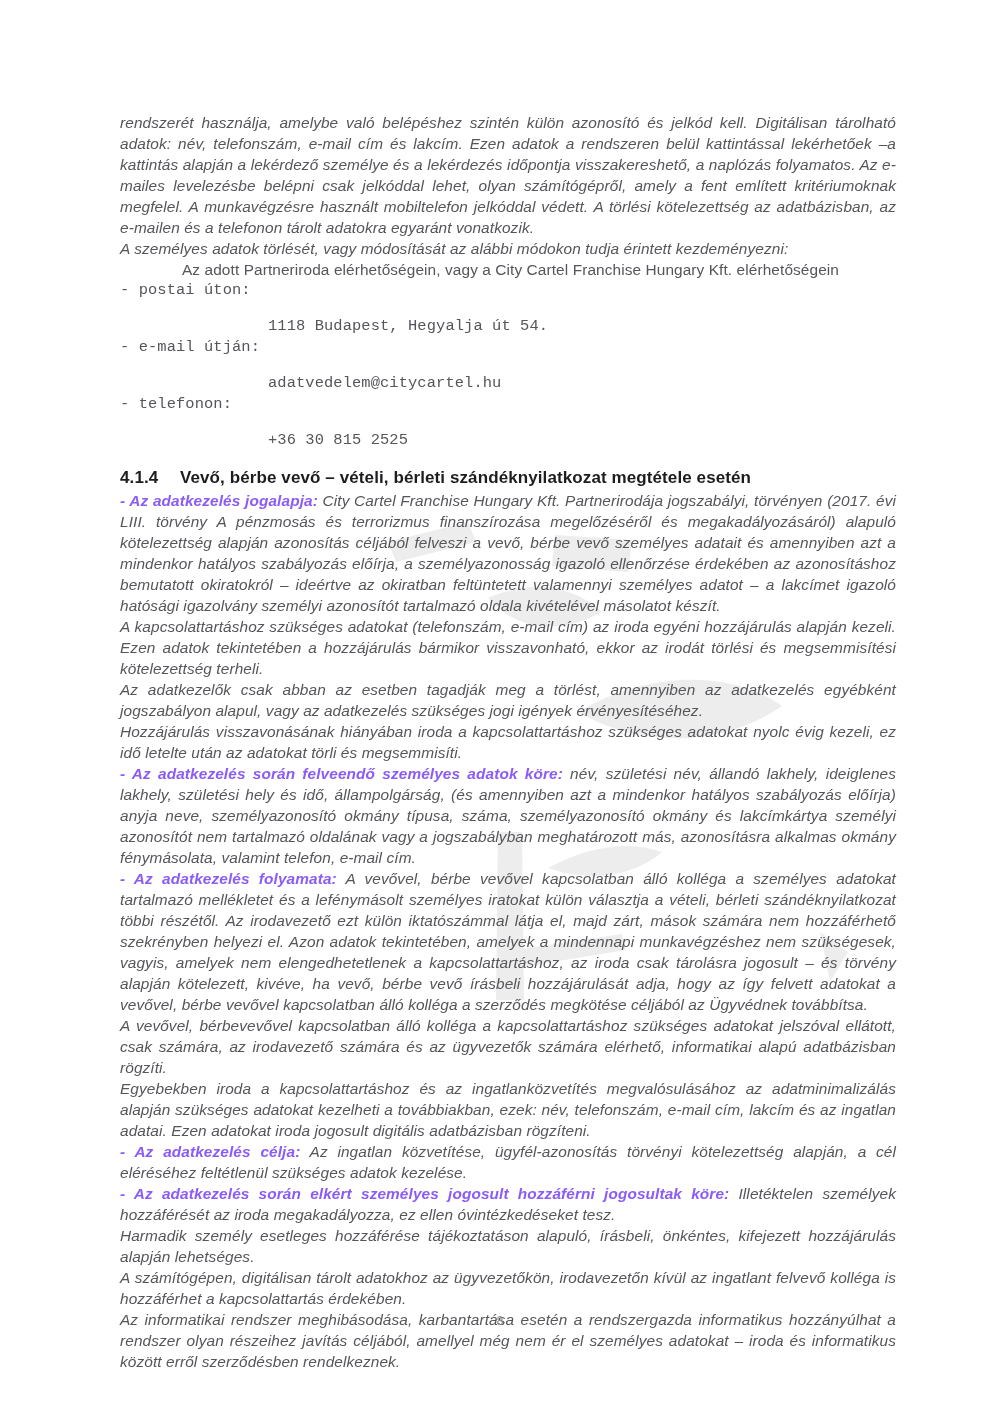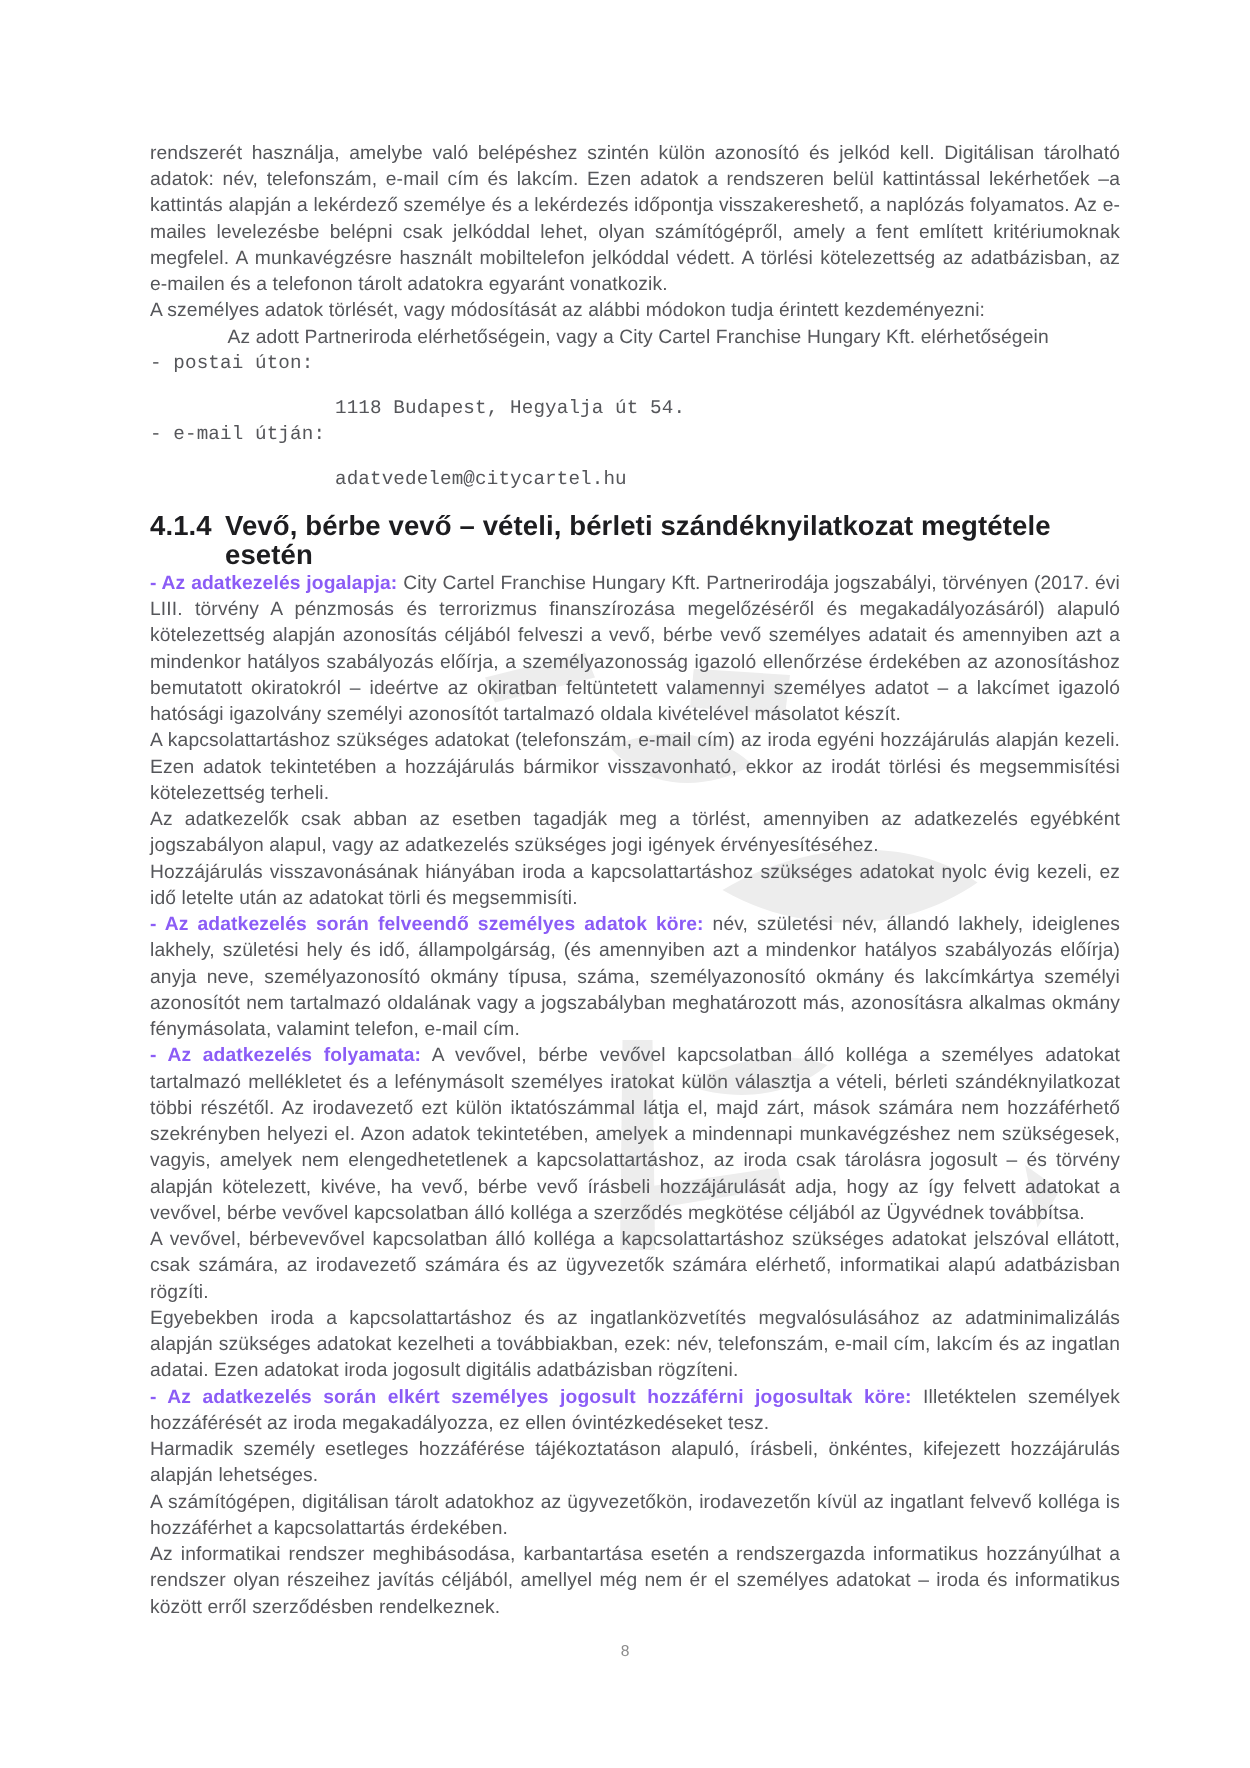--- a/index.html
+++ b/index.html
@@ -32,35 +32,35 @@
     width: 776px;
     z-index: 1;
   }
   .body-text, .contact-row, .indent-sm {
     margin: 0;
     font-size: 15.4px;
     line-height: 21px;
     letter-spacing: 0.1px;
     color: #55565a;
   }
-  .body-text { text-align: justify; }
+  .body-text { text-align: justify; font-style: italic; }
   .indent-sm { text-indent: 5px; text-align: center; }
   .lead {
     font-weight: 700;
     color: #8b5cf6;
   }
   .contact-row { display: flex; font-family: Liberation Mono, monospace; }
   .contact-label { width: 148px; flex: 0 0 148px; }
   .contact-value { flex: 1; margin-top: 36px; }
   .section-heading {
     display: flex;
     margin-top: 15px;
     margin-bottom: 1px;
     font-weight: 700;
-    font-size: 22px;
+    font-size: 17px;
     line-height: 23px;
     color: #1d1d20;
     letter-spacing: 0.1px;
   }
   .section-number { width: 60px; flex: 0 0 60px; }
   .section-title { flex: 1; }
   .page-number {
     position: absolute;
     top: 1314px;
     left: 0;
@@ -98,20 +98,24 @@
     <p class="indent-sm">Az adott Partneriroda elérhetőségein, vagy a City Cartel Franchise Hungary Kft. elérhetőségein</p>
 
     <div class="contact-row">
       <span class="contact-label">- postai úton:</span>
       <span class="contact-value">1118 Budapest, Hegyalja út 54.</span>
     </div>
     <div class="contact-row">
       <span class="contact-label">- e-mail útján:</span>
       <span class="contact-value">adatvedelem@citycartel.hu</span>
     </div>
+    <div class="contact-row">
+      <span class="contact-label">- telefonon:</span>
+      <span class="contact-value">+36 30 815 2525</span>
+    </div>
 
     <div class="section-heading">
       <span class="section-number">4.1.4</span>
       <span class="section-title">Vevő, bérbe vevő – vételi, bérleti szándéknyilatkozat megtétele esetén</span>
     </div>
 
     <p class="body-text"><span class="lead">- Az adatkezelés jogalapja:</span> <span>City Cartel Franchise Hungary Kft. Partnerirodája jogszabályi, törvényen (2017. évi LIII. törvény A pénzmosás és terrorizmus finanszírozása megelőzéséről és megakadályozásáról) alapuló kötelezettség alapján azonosítás céljából felveszi a vevő, bérbe vevő személyes adatait és amennyiben azt a mindenkor hatályos szabályozás előírja, a személyazonosság igazoló ellenőrzése érdekében az azonosításhoz bemutatott okiratokról – ideértve az okiratban feltüntetett valamennyi személyes adatot – a lakcímet igazoló hatósági igazolvány személyi azonosítót tartalmazó oldala kivételével másolatot készít.</span></p>
 
     <p class="body-text"><span class="lead"></span> <span>A kapcsolattartáshoz szükséges adatokat (telefonszám, e-mail cím) az iroda egyéni hozzájárulás alapján kezeli. Ezen adatok tekintetében a hozzájárulás bármikor visszavonható, ekkor az irodát törlési és megsemmisítési kötelezettség terheli.</span></p>
 
@@ -120,20 +124,21 @@
     <p class="body-text"><span class="lead"></span> <span>Hozzájárulás visszavonásának hiányában iroda a kapcsolattartáshoz szükséges adatokat nyolc évig kezeli, ez idő letelte után az adatokat törli és megsemmisíti.</span></p>
 
     <p class="body-text"><span class="lead">- Az adatkezelés során felveendő személyes adatok köre:</span> <span>név, születési név, állandó lakhely, ideiglenes lakhely, születési hely és idő, állampolgárság, (és amennyiben azt a mindenkor hatályos szabályozás előírja) anyja neve, személyazonosító okmány típusa, száma, személyazonosító okmány és lakcímkártya személyi azonosítót nem tartalmazó oldalának  vagy a jogszabályban meghatározott más, azonosításra  alkalmas okmány fénymásolata, valamint telefon, e-mail cím.</span></p>
 
     <p class="body-text"><span class="lead">- Az adatkezelés folyamata:</span> <span>A vevővel, bérbe vevővel kapcsolatban álló kolléga a személyes adatokat tartalmazó mellékletet és a lefénymásolt személyes iratokat külön választja a vételi, bérleti szándéknyilatkozat többi részétől. Az irodavezető ezt külön iktatószámmal látja el, majd zárt, mások számára nem hozzáférhető szekrényben helyezi el.  Azon adatok tekintetében, amelyek a mindennapi munkavégzéshez nem szükségesek, vagyis, amelyek nem elengedhetetlenek a kapcsolattartáshoz, az iroda csak tárolásra jogosult – és törvény alapján kötelezett, kivéve, ha vevő, bérbe vevő írásbeli hozzájárulását adja, hogy az így felvett adatokat a vevővel, bérbe vevővel kapcsolatban álló kolléga a szerződés megkötése céljából az Ügyvédnek továbbítsa.</span></p>
 
     <p class="body-text"><span class="lead"></span> <span>A vevővel, bérbevevővel kapcsolatban álló kolléga a kapcsolattartáshoz szükséges adatokat jelszóval ellátott, csak számára, az irodavezető számára és az ügyvezetők számára elérhető, informatikai alapú adatbázisban rögzíti.</span></p>
 
     <p class="body-text"><span class="lead"></span> <span>Egyebekben iroda a kapcsolattartáshoz és az ingatlanközvetítés megvalósulásához az adatminimalizálás alapján szükséges adatokat kezelheti a továbbiakban, ezek: név, telefonszám, e-mail cím, lakcím és az ingatlan adatai. Ezen adatokat iroda jogosult digitális adatbázisban rögzíteni.</span></p>
 
+    <p class="body-text"><span class="lead">- Az adatkezelés célja:</span> <span>Az ingatlan közvetítése, ügyfél-azonosítás törvényi kötelezettség alapján, a cél eléréséhez feltétlenül szükséges adatok kezelése.</span></p>
 
     <p class="body-text"><span class="lead">- Az adatkezelés során elkért személyes jogosult hozzáférni jogosultak köre:</span> <span>Illetéktelen személyek hozzáférését az iroda megakadályozza, ez ellen óvintézkedéseket tesz.</span></p>
 
     <p class="body-text"><span class="lead"></span> <span>Harmadik személy esetleges hozzáférése tájékoztatáson alapuló, írásbeli, önkéntes, kifejezett hozzájárulás alapján lehetséges.</span></p>
 
 
     <p class="body-text"><span class="lead"></span> <span>A számítógépen, digitálisan tárolt adatokhoz az ügyvezetőkön, irodavezetőn kívül az ingatlant felvevő kolléga is hozzáférhet a kapcsolattartás érdekében.</span></p>
 
     <p class="body-text"><span class="lead"></span> <span>Az informatikai rendszer meghibásodása, karbantartása esetén a rendszergazda informatikus hozzányúlhat a rendszer olyan részeihez javítás céljából, amellyel még nem ér el személyes adatokat – iroda és informatikus között erről szerződésben rendelkeznek.</span></p>
 

